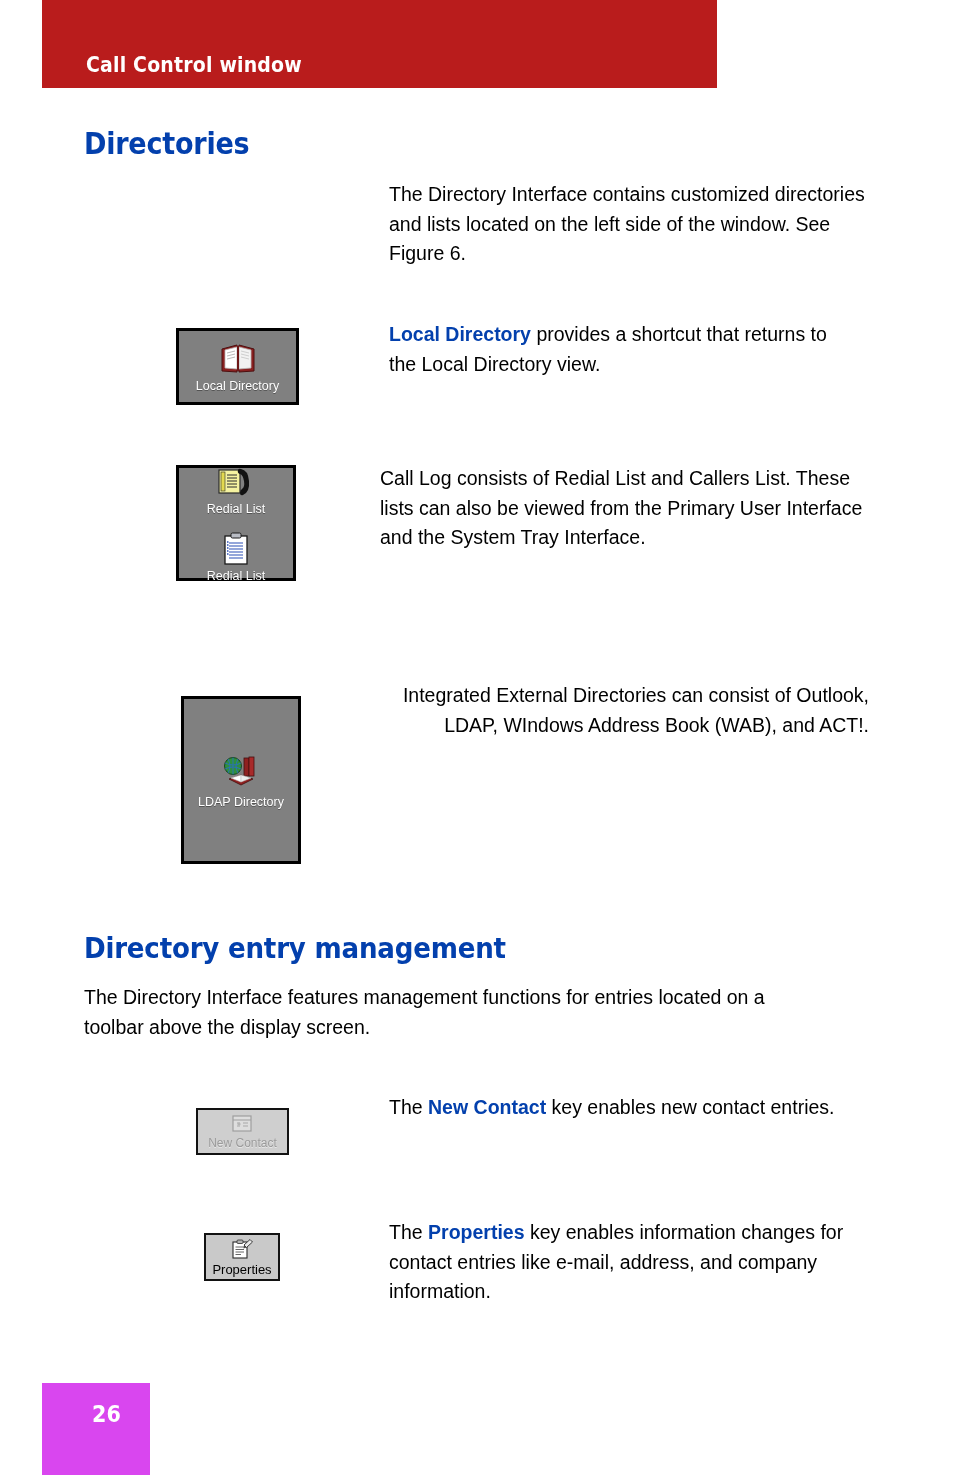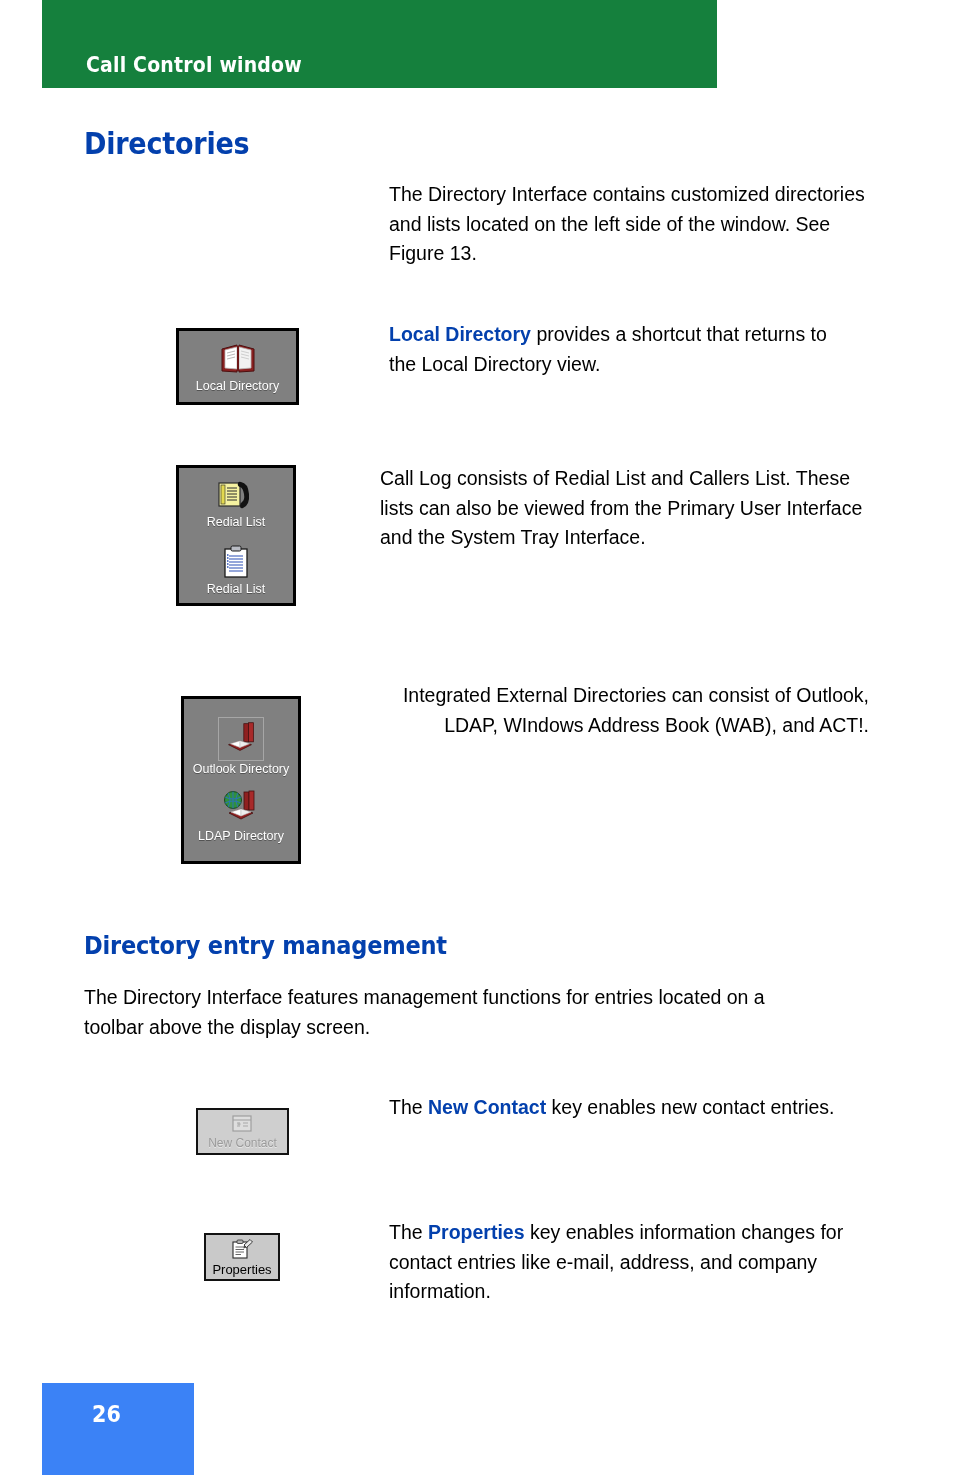--- a/index.html
+++ b/index.html
@@ -15,21 +15,21 @@
     overflow: hidden;
   }
 
   
   .header-banner {
     position: absolute;
     left: 42px;
     top: 0;
     width: 675px;
     height: 88px;
-    background: #15803d;
+    background: #b91c1c;
   }
   .header-banner-title {
     position: absolute;
     left: 44px;
     bottom: 11px;
     color: #ffffff;
     font-size: 21px;
     font-weight: bold;
     letter-spacing: 0.2px;
     font-family: "DejaVu Sans", sans-serif;
@@ -47,21 +47,21 @@
   }
   #heading-directories {
     left: 84px;
     top: 118px;
     font-size: 30px;
     margin-top: 8px;
   }
   #heading-entry-mgmt {
     left: 84px;
     top: 931px;
-    font-size: 25px;
+    font-size: 29px;
   }
 
   .body-text {
     position: absolute;
     color: #000000;
     font-size: 19.5px;
     line-height: 29.5px;
     font-family: "Liberation Sans", sans-serif;
   }
   .body-text b {
@@ -83,21 +83,21 @@
     position: absolute;
     background: #808080;
     border: 3px solid #000000;
     box-sizing: border-box;
     display: flex;
     flex-direction: column;
     align-items: center;
     justify-content: center;
   }
   #panel-local-directory { left: 176px; top: 328px;  width: 123px; height: 77px; }
-  #panel-call-log        { left: 176px; top: 465px;  width: 120px; height: 141px; }
+  #panel-call-log        { left: 176px; top: 465px;  width: 120px; height: 116px; }
   #panel-ext-directories { left: 181px; top: 696px;  width: 120px; height: 168px; }
   #panel-new-contact     { left: 196px; top: 1108px; width: 93px;  height: 47px;
                            background: #cfcfcf; border: 2px solid #121212; }
   #panel-properties      { left: 204px; top: 1233px; width: 76px;  height: 48px;
                            background: #c9c9c9; border: 2px solid #121212; }
 
   .icon-cell {
     display: flex;
     flex-direction: column;
     align-items: center;
@@ -120,22 +120,21 @@
   .icon-caption.dark  { color: #000000; text-shadow: none; font-size: 13px; }
   .icon-caption.faint { color: #9b9b9b; text-shadow: 0 1px 0 #e6e6e6; font-size: 12px; }
 
   
   .page-number-box {
     position: absolute;
     left: 42px;
     top: 1383px;
     width: 108px;
     height: 92px;
-    background: #3b82f6;
-    padding-left: 44px;
+    background: #d946ef;
   }
   .page-number-text {
     position: absolute;
     left: 50px;
     top: 18px;
     color: #ffffff;
     font-size: 23px;
     font-weight: bold;
     font-family: "DejaVu Sans", sans-serif;
     font-stretch: condensed;
@@ -143,21 +142,21 @@
 </style>
 </head>
 <body>
 
 <div class="header-banner">
   <div class="header-banner-title">Call Control window</div>
 </div>
 
 <div class="section-heading" id="heading-directories">Directories</div>
 
-<div class="body-text" id="para-intro">The Directory Interface contains customized directories and lists located on the left side of the window. See Figure 13.</div>
+<div class="body-text" id="para-intro">The Directory Interface contains customized directories and lists located on the left side of the window. See Figure 6.</div>
 
 <div class="icon-panel" id="panel-local-directory">
   <div class="icon-cell">
     <span class="icon-glyph">
       <svg width="44" height="38" viewBox="0 0 44 38">
         <path d="M6 9 L21 5 L21 32 L6 31 Z" fill="#8a2020" stroke="#4d1010" stroke-width="1"></path>
         <path d="M38 9 L23 5 L23 32 L38 31 Z" fill="#8a2020" stroke="#4d1010" stroke-width="1"></path>
         <path d="M9 10 L21 7 L21 29 L9 28 Z" fill="#ffffff" stroke="#b9b9b9" stroke-width="0.8"></path>
         <path d="M35 10 L23 7 L23 29 L35 28 Z" fill="#f2f2f2" stroke="#b9b9b9" stroke-width="0.8"></path>
         <path d="M21 6 L23 6 L23 31 L21 31 Z" fill="#6e1717"></path>
@@ -195,32 +194,20 @@
       </svg>
     </span>
     <span class="icon-caption">Redial List</span>
   </div>
 </div>
 
 <div class="body-text" id="para-call-log">Call Log consists of Redial List and Callers List. These lists can also be viewed from the Primary User Interface and the System Tray Interface.</div>
 
 <div class="icon-panel" id="panel-ext-directories">
 
-  <div class="icon-cell" style="margin-bottom:10px;">
-    <span class="icon-glyph" style="height:42px;border:1px solid #a6a6a6;">
-      <svg width="42" height="40" viewBox="0 0 44 40">
-        <rect x="26" y="5" width="5" height="19" fill="#8f2020" stroke="#451010" stroke-width="0.8"></rect>
-        <rect x="31" y="4" width="5" height="20" fill="#a82a2a" stroke="#451010" stroke-width="0.8"></rect>
-        <path d="M22 33 L10 27 L22 23 L34 27 Z" fill="#8f2020" stroke="#451010" stroke-width="0.8"></path>
-        <path d="M22 30 L12 26 L22 23 L22 30 Z" fill="#ffffff" stroke="#c0c0c0" stroke-width="0.6"></path>
-        <path d="M22 30 L32 26 L22 23 L22 30 Z" fill="#ededed" stroke="#c0c0c0" stroke-width="0.6"></path>
-      </svg>
-    </span>
-    <span class="icon-caption">Outlook Directory</span>
-  </div>
 
   <div class="icon-cell">
     <span class="icon-glyph" style="height:42px;">
       <svg width="44" height="40" viewBox="0 0 44 40">
         <circle cx="14" cy="14" r="8.5" fill="#2f8f3f" stroke="#11401a" stroke-width="0.9"></circle>
         <path d="M6 11 q8 4 16 0 M6 17 q8 -4 16 0 M14 5.5 v17 M9 7 q4 7 0 14 M19 7 q-4 7 0 14" fill="none" stroke="#2a6fc0" stroke-width="0.9"></path>
         <rect x="25" y="6" width="5" height="18" fill="#8f2020" stroke="#451010" stroke-width="0.8"></rect>
         <rect x="30" y="5" width="5" height="19" fill="#a82a2a" stroke="#451010" stroke-width="0.8"></rect>
         <path d="M22 33 L10 27 L22 23 L34 27 Z" fill="#8f2020" stroke="#451010" stroke-width="0.8"></path>
         <path d="M22 30 L12 26 L22 23 L22 30 Z" fill="#ffffff" stroke="#c0c0c0" stroke-width="0.6"></path>

